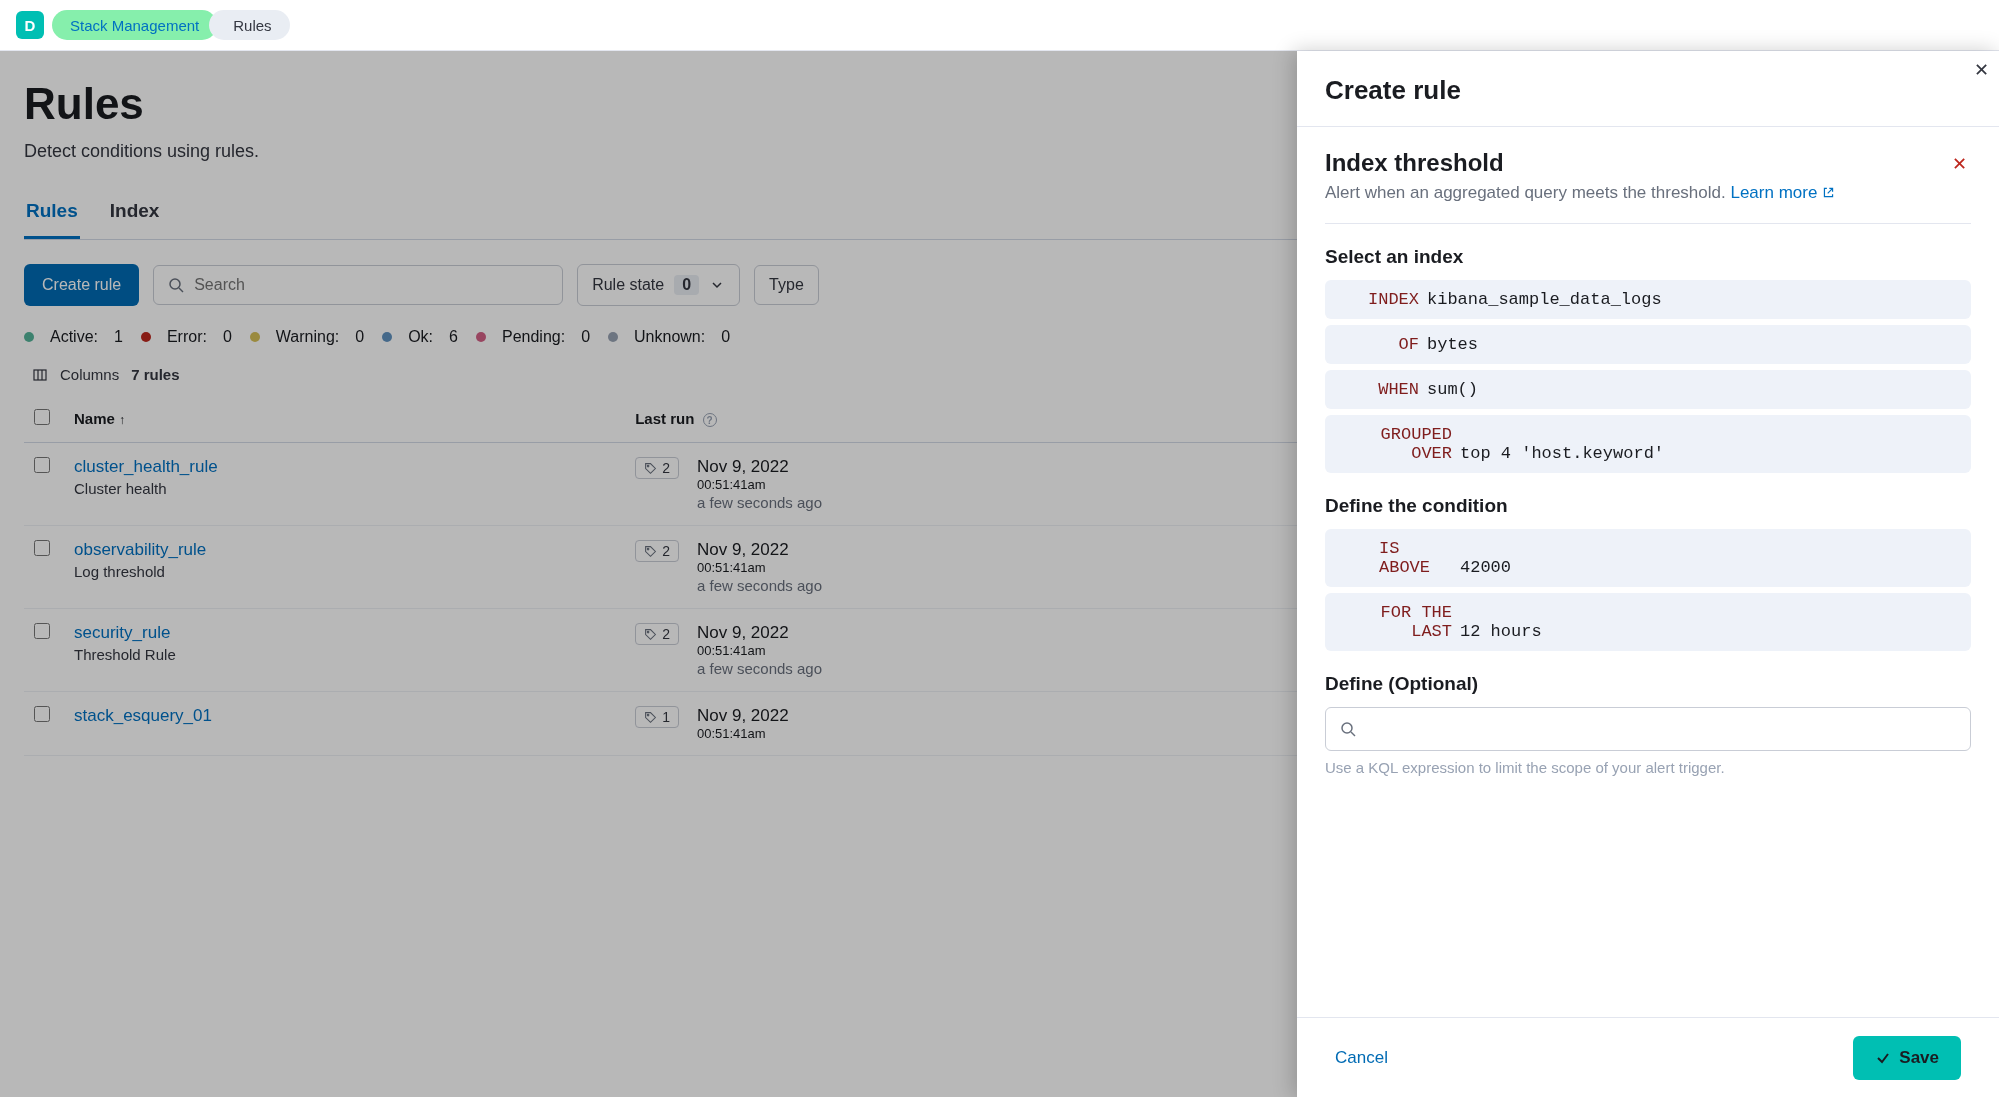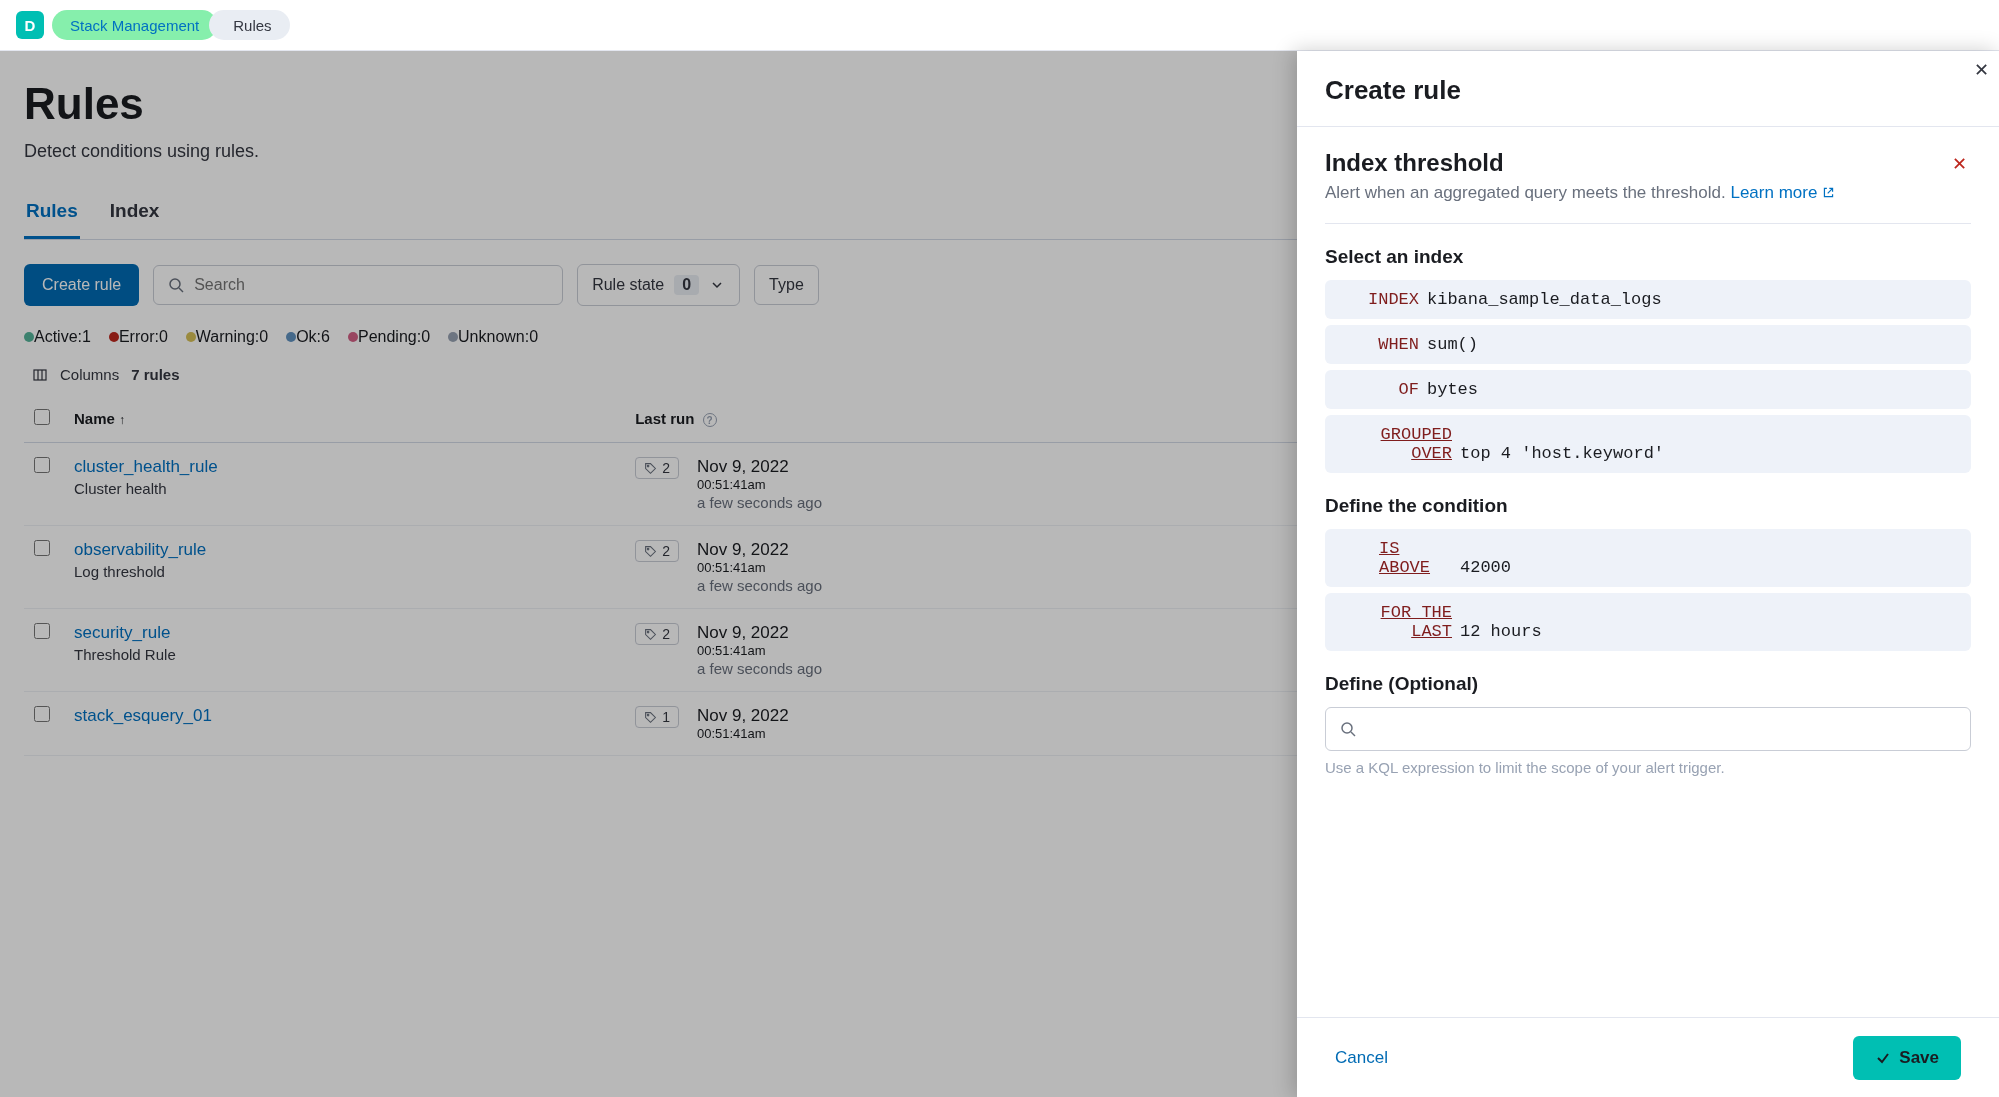--- a/index.html
+++ b/index.html
@@ -24,21 +24,21 @@
 .tab.active { color: #0071c2; border-bottom-color: #0071c2; }
 
 .toolbar { display: flex; gap: 14px; margin-bottom: 22px; align-items: center; }
 .btn-primary { background: #006bb4; color: #fff; padding: 12px 18px; border-radius: 6px; font-size: 16px; font-weight: 500; border: none; cursor: pointer; }
 .search-box { flex: 0 0 410px; display: flex; align-items: center; gap: 10px; border: 1px solid #c9cdd6; border-radius: 6px; padding: 10px 14px; font-size: 16px; color: #69707d; }
 .search-box input { border: none; outline: none; font-size: 16px; flex: 1; }
 .filter-pill { display: flex; align-items: center; gap: 10px; border: 1px solid #c9cdd6; border-radius: 6px; padding: 10px 14px; font-size: 16px; color: #343741; cursor: pointer; }
 .filter-pill .count { background: #e9edf3; border-radius: 4px; padding: 1px 8px; font-weight: 600; }
 
 .status-row { display: flex; gap: 18px; margin-bottom: 14px; font-size: 16px; align-items: center; }
-.status-item { display: flex; align-items: center; gap: 0; }
+.status-item { display: flex; align-items: center; gap: 16px; }
 .dot { width: 10px; height: 10px; border-radius: 50%; display: inline-block; }
 
 .cols-row { display: flex; align-items: center; gap: 12px; padding: 6px 8px; font-size: 15px; color: #343741; }
 .cols-row .muted { font-weight: 600; }
 
 table { width: 100%; border-collapse: collapse; margin-top: 6px; }
 th { text-align: left; font-weight: 600; font-size: 15px; padding: 14px 10px; border-bottom: 1px solid #d3dae6; color: #1a1c21; }
 th .sort-up { font-size: 12px; }
 td { padding: 14px 10px; border-bottom: 1px solid #eef0f4; vertical-align: top; font-size: 15px; }
 .rule-name { color: #0071c2; font-size: 17px; font-weight: 500; }
@@ -64,21 +64,21 @@
 .sec-title { font-size: 24px; font-weight: 700; margin-bottom: 6px; }
 .sec-sub { font-size: 17px; color: #69707d; }
 .sec-sub a { color: #0071c2; text-decoration: none; }
 .remove-x { color: #bd271e; font-size: 18px; cursor: pointer; padding: 4px; }
 .divider { border-top: 1px solid #e3e6ef; margin: 20px 0 22px; }
 
 .field-label { font-size: 19px; font-weight: 700; margin-bottom: 12px; margin-top: 22px; }
 .expr { background: #eef2f9; border-radius: 6px; padding: 10px 16px; font-family: "SFMono-Regular", Consolas, "Liberation Mono", Menlo, monospace; font-size: 17px; margin-bottom: 6px; }
 .kw { color: #7f1d1d; font-weight: 500; }
 .expr .pad { display: inline-block; width: 78px; text-align: right; margin-right: 8px; }
-.expr .pad2 { display: inline-block; width: 111px; text-align: right; margin-right: 8px; text-decoration: underline; }
+.expr .pad2 { display: inline-block; width: 111px; text-align: right; margin-right: 8px; }
 
 .filter-input { width: 100%; border: 1px solid #c9cdd6; border-radius: 6px; padding: 12px 14px; display: flex; align-items: center; gap: 10px; margin-top: 6px; }
 .filter-input input { border: none; outline: none; font-size: 16px; flex: 1; }
 .hint { font-size: 15px; color: #98a2b3; margin-top: 8px; }
 
 .fly-foot { border-top: 1px solid #e3e6ef; padding: 18px 38px; display: flex; justify-content: space-between; align-items: center; background: #fff; }
 .btn-cancel { color: #006bb4; font-size: 17px; font-weight: 500; background: none; border: none; cursor: pointer; }
 .btn-save { background: #00bfb3; color: #1a1c21; padding: 12px 22px; border-radius: 6px; font-size: 17px; font-weight: 600; border: none; cursor: pointer; display: flex; align-items: center; gap: 8px; }
 
 .icon-svg { width: 16px; height: 16px; }
@@ -306,22 +306,22 @@
                   <path d="M6 3H3v10h10v-3M9 3h4v4M13 3L7 9"></path>
                 </svg></a>
           </div>
         </div>
         <span class="remove-x">✕</span>
       </div>
       <div class="divider"></div>
 
       <div class="field-label" style="margin-top:0">Select an index</div>
       <div class="expr"><span class="pad kw">INDEX</span><span>kibana_sample_data_logs</span></div>
+      <div class="expr"><span class="pad kw">OF</span><span>bytes</span></div>
       <div class="expr"><span class="pad kw">WHEN</span><span>sum()</span></div>
-      <div class="expr"><span class="pad kw">OF</span><span>bytes</span></div>
       <div class="expr"><span class="pad2 kw">GROUPED OVER</span><span>top 4 'host.keyword'</span></div>
 
       <div class="field-label">Define the condition</div>
       <div class="expr"><span class="pad2 kw" style="width:111px;text-align:left;padding-left:38px">IS ABOVE</span><span>42000</span></div>
       <div class="expr"><span class="pad2 kw">FOR THE LAST</span><span>12 hours</span></div>
 
       <div class="field-label">Define (Optional)</div>
       <div class="filter-input">
         <svg class="icon-svg" viewBox="0 0 16 16" fill="none" stroke="#69707d" stroke-width="1.5">
             <circle cx="7" cy="7" r="5"></circle>

